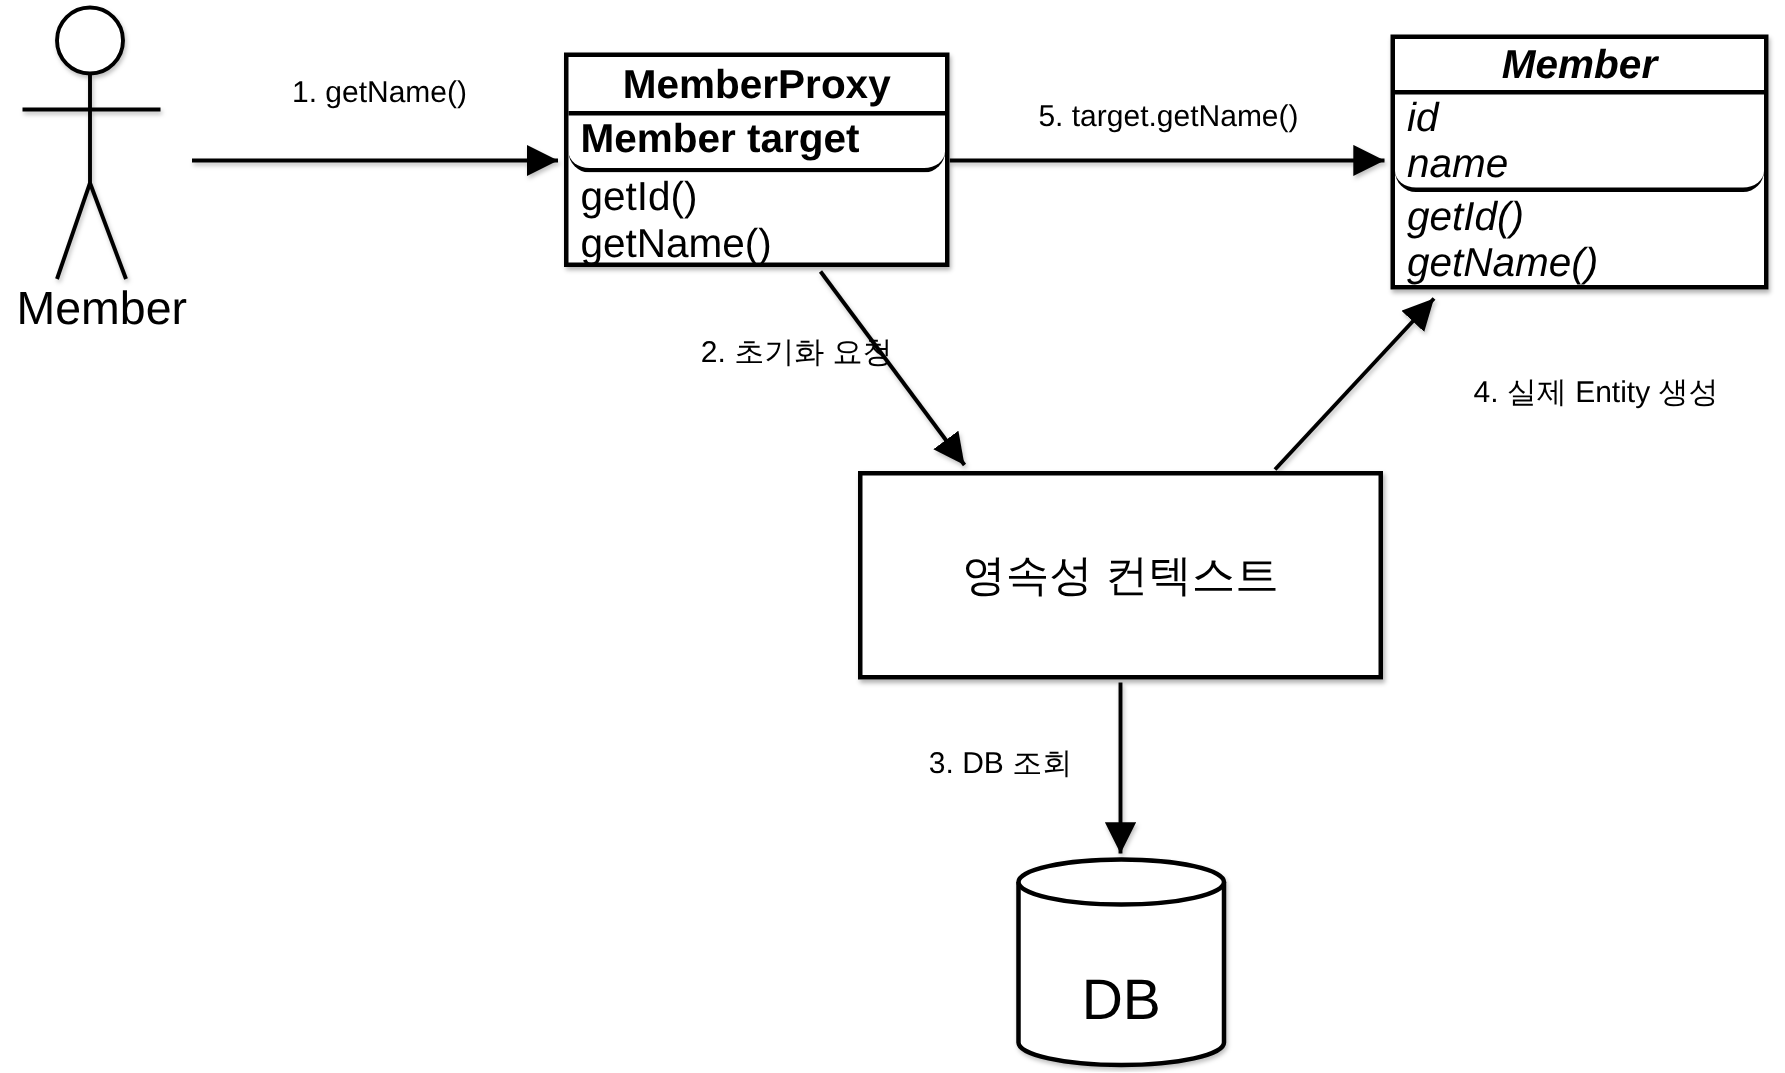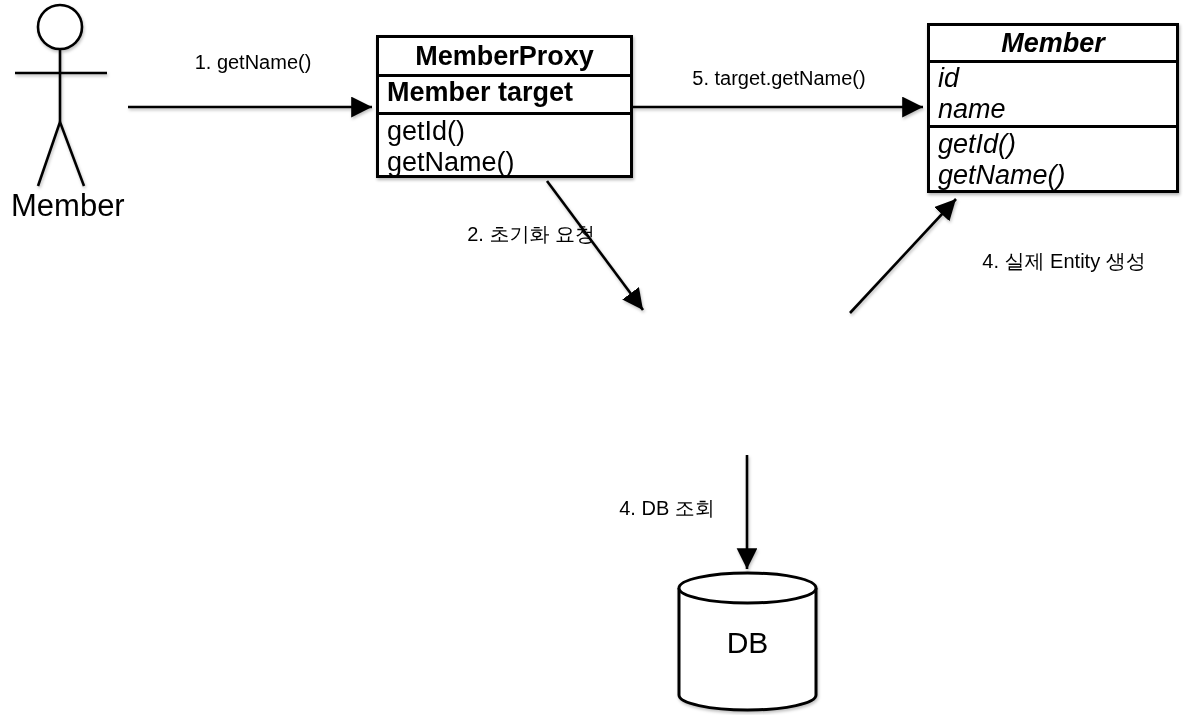--- a/index.html
+++ b/index.html
@@ -30,20 +30,21 @@
     text-align: center;
     font-size: 27px;
     border-bottom: 3px solid #000000;
     white-space: nowrap;
     overflow: hidden;
   }
   .classbox .attrs {
     border-bottom: 3px solid #000000;
     padding: 0 8px;
     overflow: hidden;
+    border-radius: 14px;
   }
   .classbox .methods { padding: 1px 8px; overflow: hidden; }
   .classbox .line { font-size: 27px; line-height: 31px; white-space: nowrap; }
   .bold { font-weight: bold; }
 
   .proxy-box  { left: 376px; top: 35px;  width: 257px; height: 143px; }
   .proxy-box .title { line-height: 36px; height: 36px; }
   .proxy-box .attrs { height: 35px; line-height: 34px; }
 
   .member-box { left: 927px; top: 23px;  width: 252px; height: 170px; font-style: italic; }
@@ -70,21 +71,21 @@
     font-size: 20px;
     white-space: nowrap;
     text-align: center;
   }
   .lbl-step1  { left: 148px; top: 51px;  width: 210px; }
   .lbl-step5  { left: 628px; top: 67px;  width: 302px; }
   .lbl-step2  { left: 393px; top: 221px; width: 202px; text-align: right; }
   .lbl-step4  { left: 938px; top: 248px; width: 252px; }
   .lbl-step3  { left: 583px; top: 495px; width: 168px; }
   .lbl-client { left: 11px;  top: 188px; width: 101px; font-size: 31px; }
-  .lbl-db     { left: 697px; top: 626px; width: 101px; font-size: 30px; }
+  .lbl-db     { left: 697px; top: 646px; width: 101px; font-size: 38px; }
 </style>
 </head>
 <body>
 
 <div class="stage">
 
   <svg class="layer" width="1190" height="715" viewBox="0 0 1190 715">
     <defs>
       <marker id="arw" markerWidth="9" markerHeight="9" refX="8" refY="4" orient="auto" markerUnits="strokeWidth">
         <path d="M0,0 L8,4 L0,8 Z" fill="#000000"></path>
@@ -129,22 +130,25 @@
     <div class="attrs">
       <div class="line">id</div>
       <div class="line">name</div>
     </div>
     <div class="methods">
       <div class="line">getId()</div>
       <div class="line">getName()</div>
     </div>
   </div>
 
+  <div class="pc-box">
+    <span>영속성 컨텍스트</span>
+  </div>
 
   <div class="label lbl-client">Member</div>
   <div class="label lbl-step1">1. getName()</div>
   <div class="label lbl-step5">5. target.getName()</div>
   <div class="label lbl-step2">2. 초기화 요청</div>
   <div class="label lbl-step4">4. 실제 Entity 생성</div>
-  <div class="label lbl-step3">4. DB 조회</div>
+  <div class="label lbl-step3">3. DB 조회</div>
   <div class="label lbl-db">DB</div>
 
 </div>
 
 </body></html>

